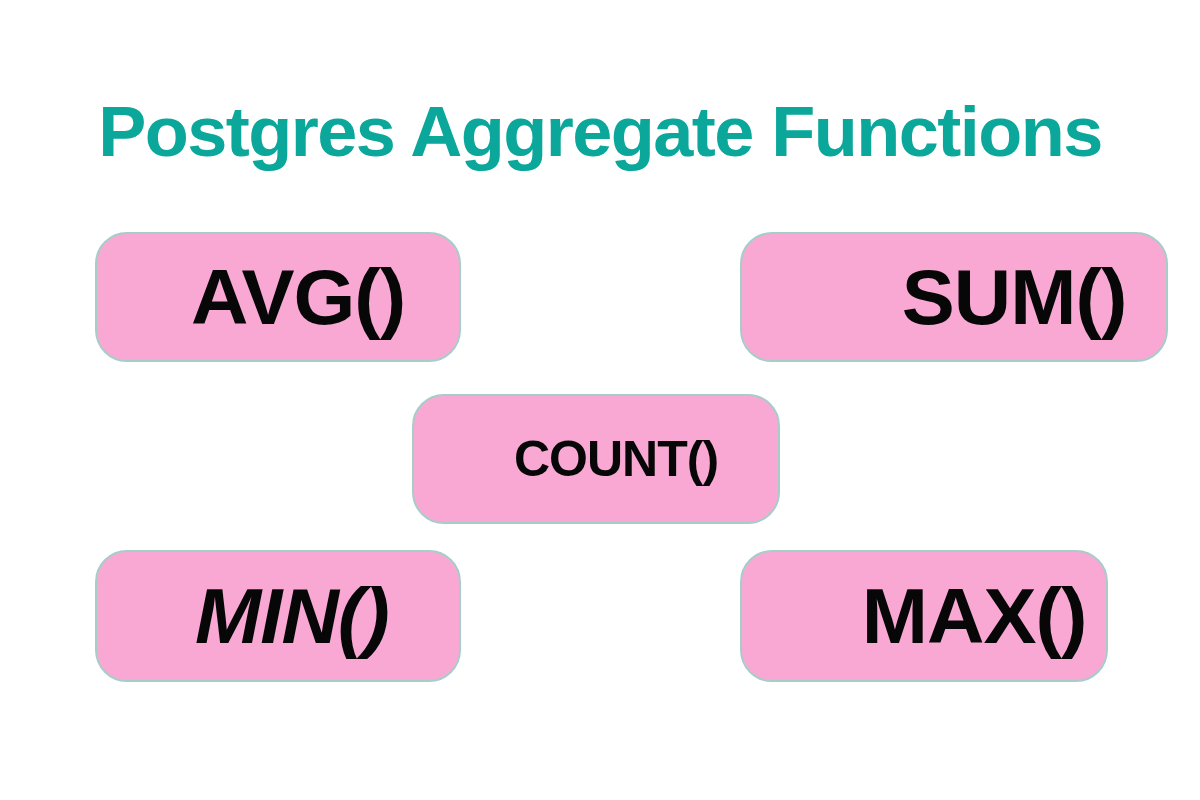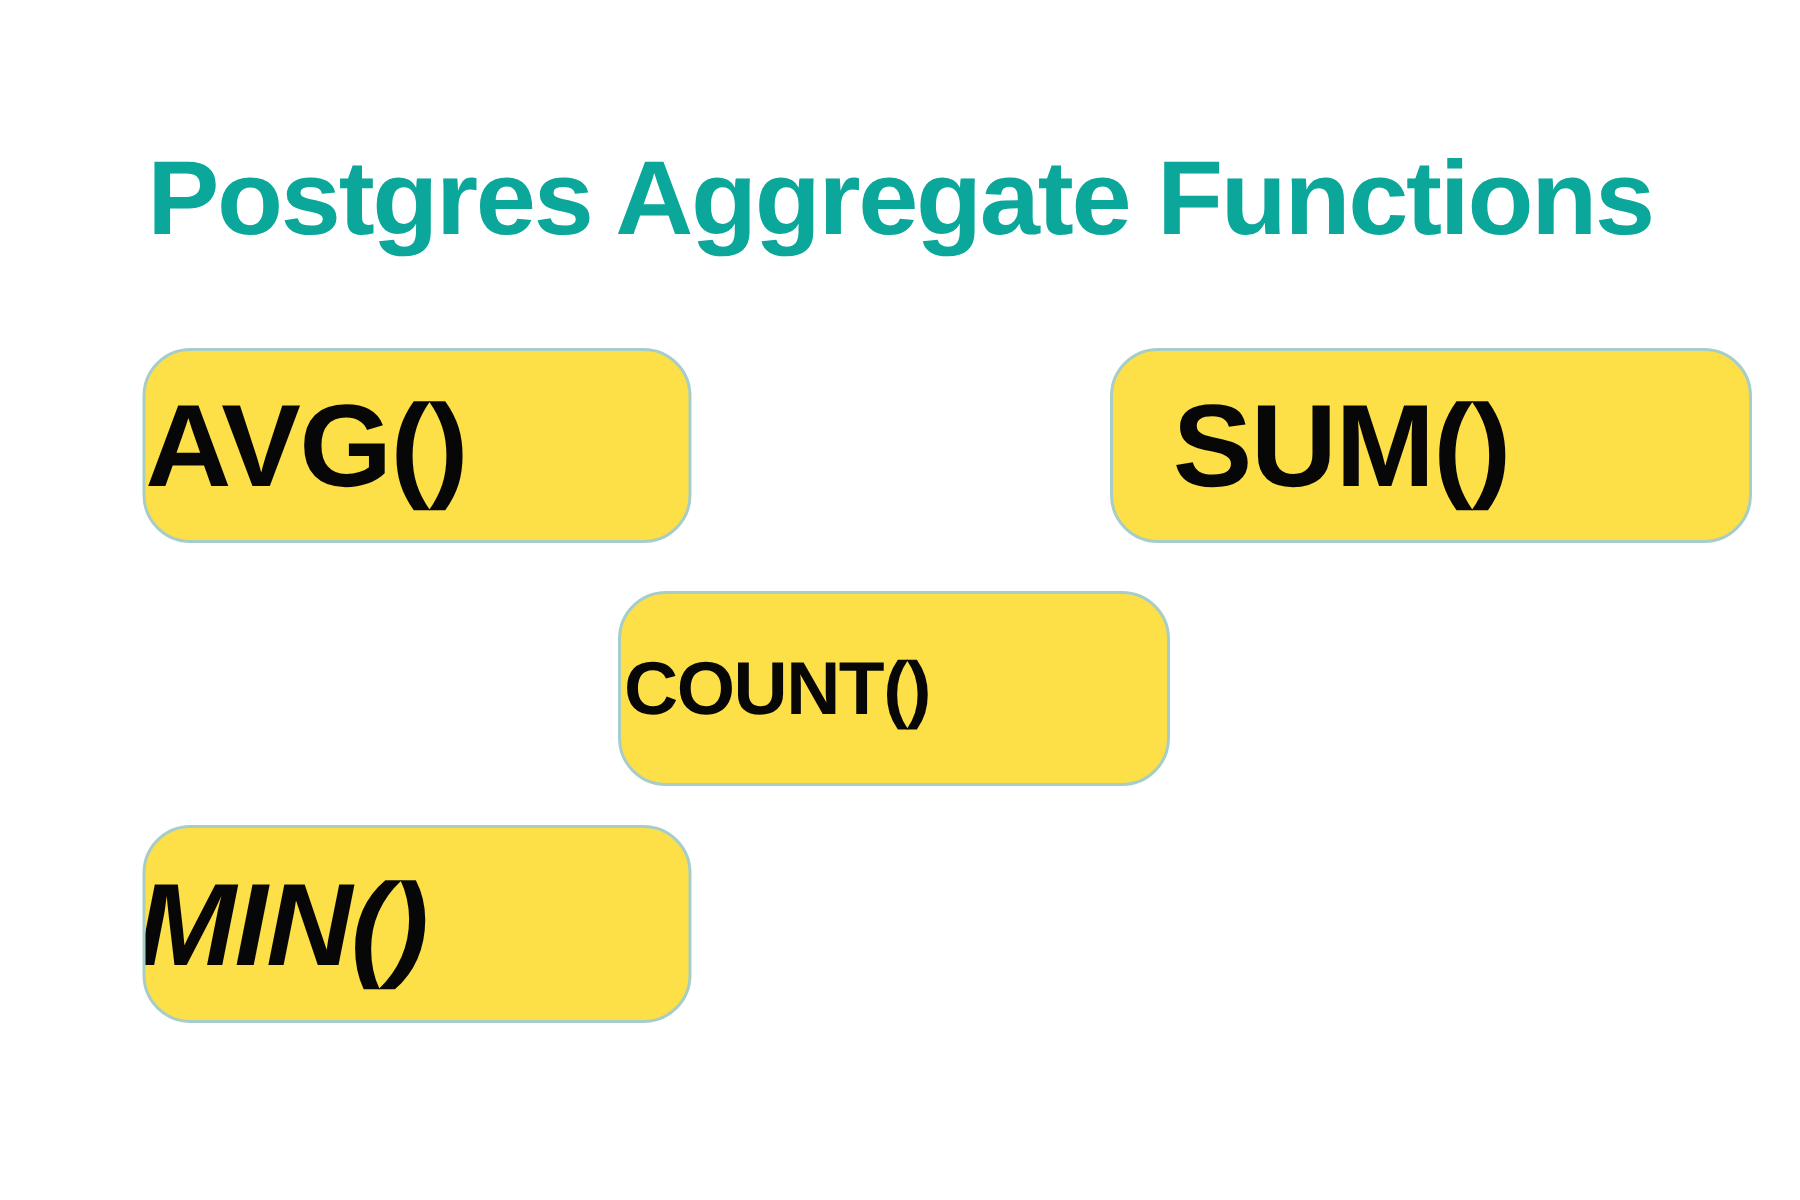--- a/index.html
+++ b/index.html
@@ -36,26 +36,28 @@
     letter-spacing: -1.5px;
     white-space: nowrap;
     transform: scaleX(1.03);
     transform-origin: center center;
   }
 
   
   .card {
     position: absolute;
     box-sizing: border-box;
-    background: #fde047;
+    background: #f9a8d4;
     border: 2px solid #A6CDC8;
     border-radius: 32px;
     display: flex;
     align-items: center;
+    justify-content: center;
     overflow: hidden;
+    padding-left: 36px;
   }
   .card-label {
     font-family: "Liberation Sans", sans-serif;
     font-weight: bold;
     color: #070707;
     white-space: nowrap;
     letter-spacing: -1px;
     display: block;
   }
 
@@ -121,14 +123,17 @@
   </div>
 
   <div class="card card-count">
     <span class="card-label">COUNT()</span>
   </div>
 
   <div class="card card-min">
     <span class="card-label">MIN()</span>
   </div>
 
+  <div class="card card-max">
+    <span class="card-label">MAX()</span>
+  </div>
 
 </div>
 
 </body></html>

